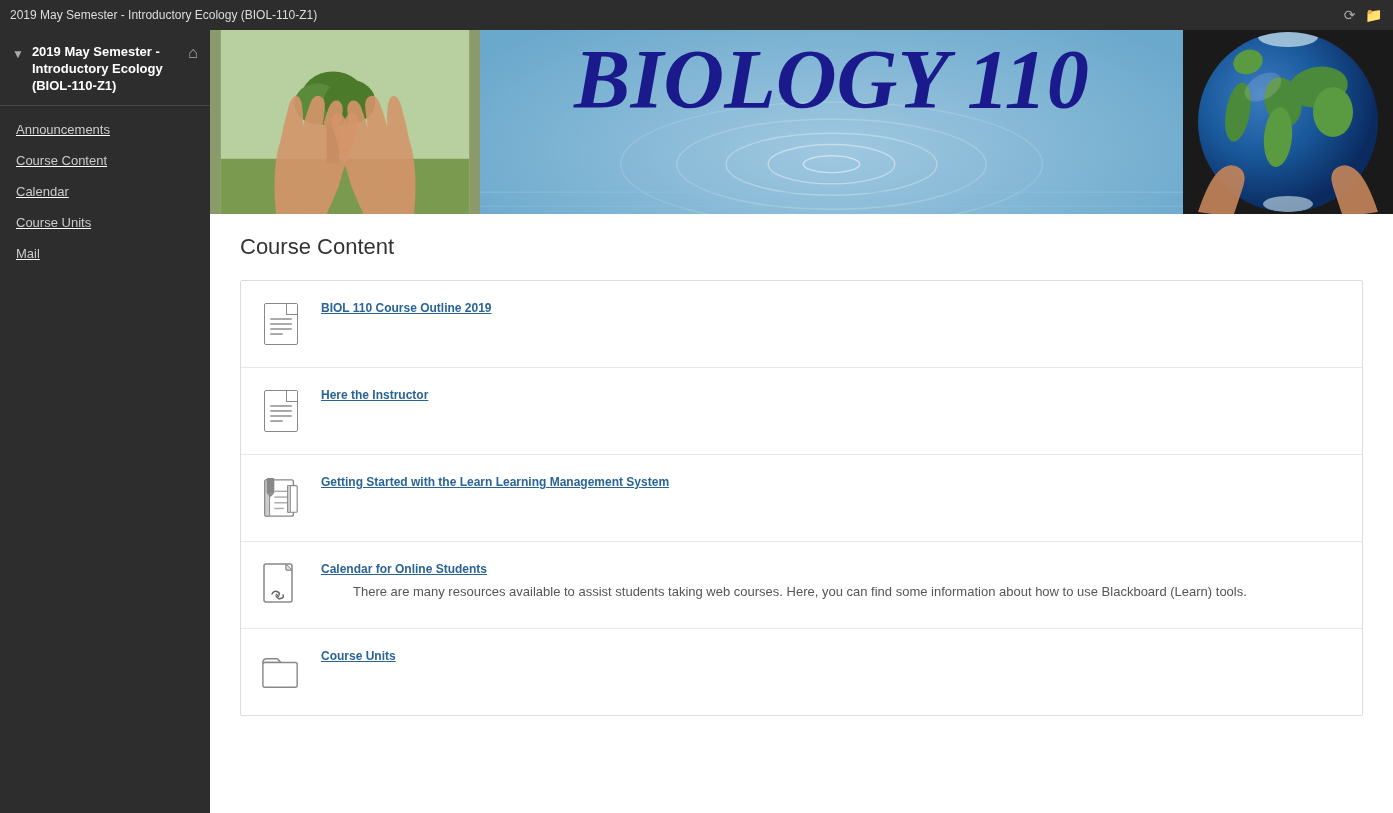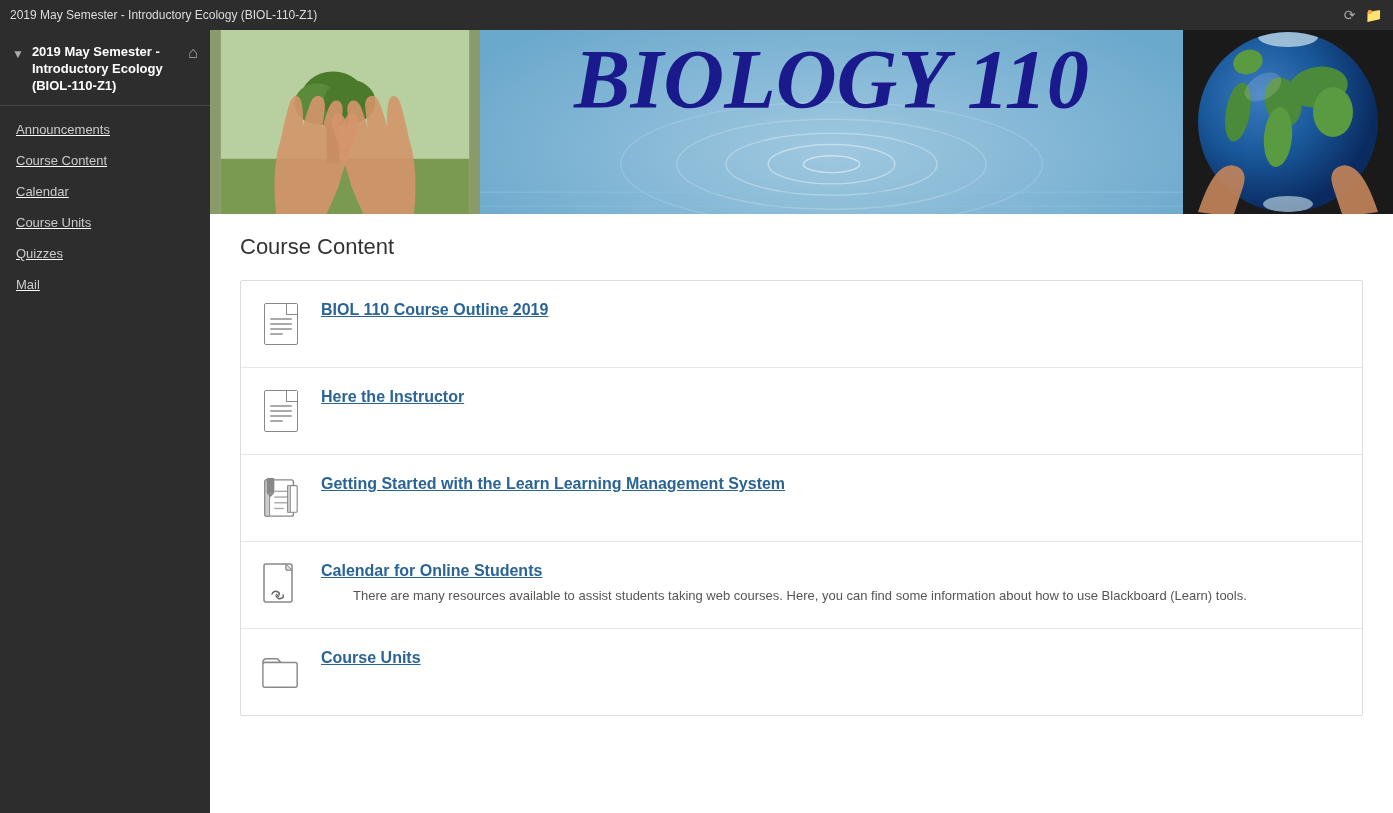--- a/index.html
+++ b/index.html
@@ -192,21 +192,21 @@
       height: 2px;
       background: #aaa;
       margin-bottom: 3px;
       border-radius: 1px;
     }
 
     .content-item-body {
       flex: 1;
     }
     .content-item-title {
-      font-size: 16px;
+      font-size: 12px;
       font-weight: bold;
       color: #2a6496;
       text-decoration: underline;
       cursor: pointer;
       display: block;
       margin-bottom: 6px;
     }
     .content-item-desc {
       font-size: 13px;
       color: #555;
@@ -231,21 +231,20 @@
     <div class="sidebar-course-header">
       <span class="sidebar-course-arrow">▼</span>
       <span class="sidebar-course-title">2019 May Semester - Introductory Ecology (BIOL-110-Z1)</span>
       <span class="sidebar-home-icon">⌂</span>
     </div>
     <ul class="sidebar-nav">
       <li>Announcements</li>
       <li>Course Content</li>
       <li>Calendar</li>
       <li>Course Units</li>
-      <li>Quizzes</li>
       <li>Mail</li>
     </ul>
   </div>
 
   <div class="content-area">
 
     <div class="hero-banner">
 
       <div class="hero-panel-left">
         <svg class="hands-shape" viewBox="0 0 270 200" xmlns="http://www.w3.org/2000/svg">

